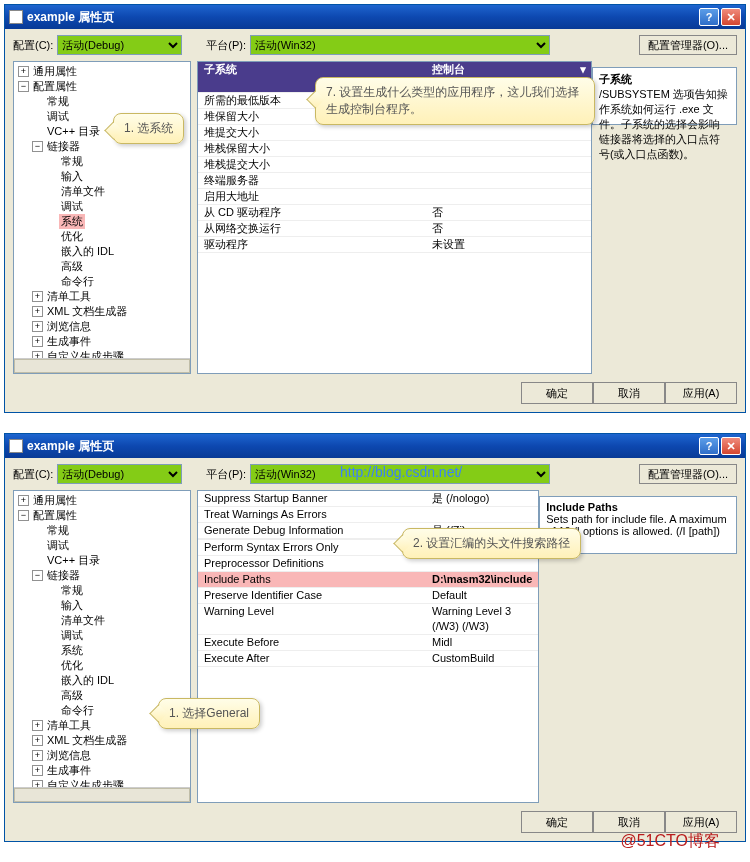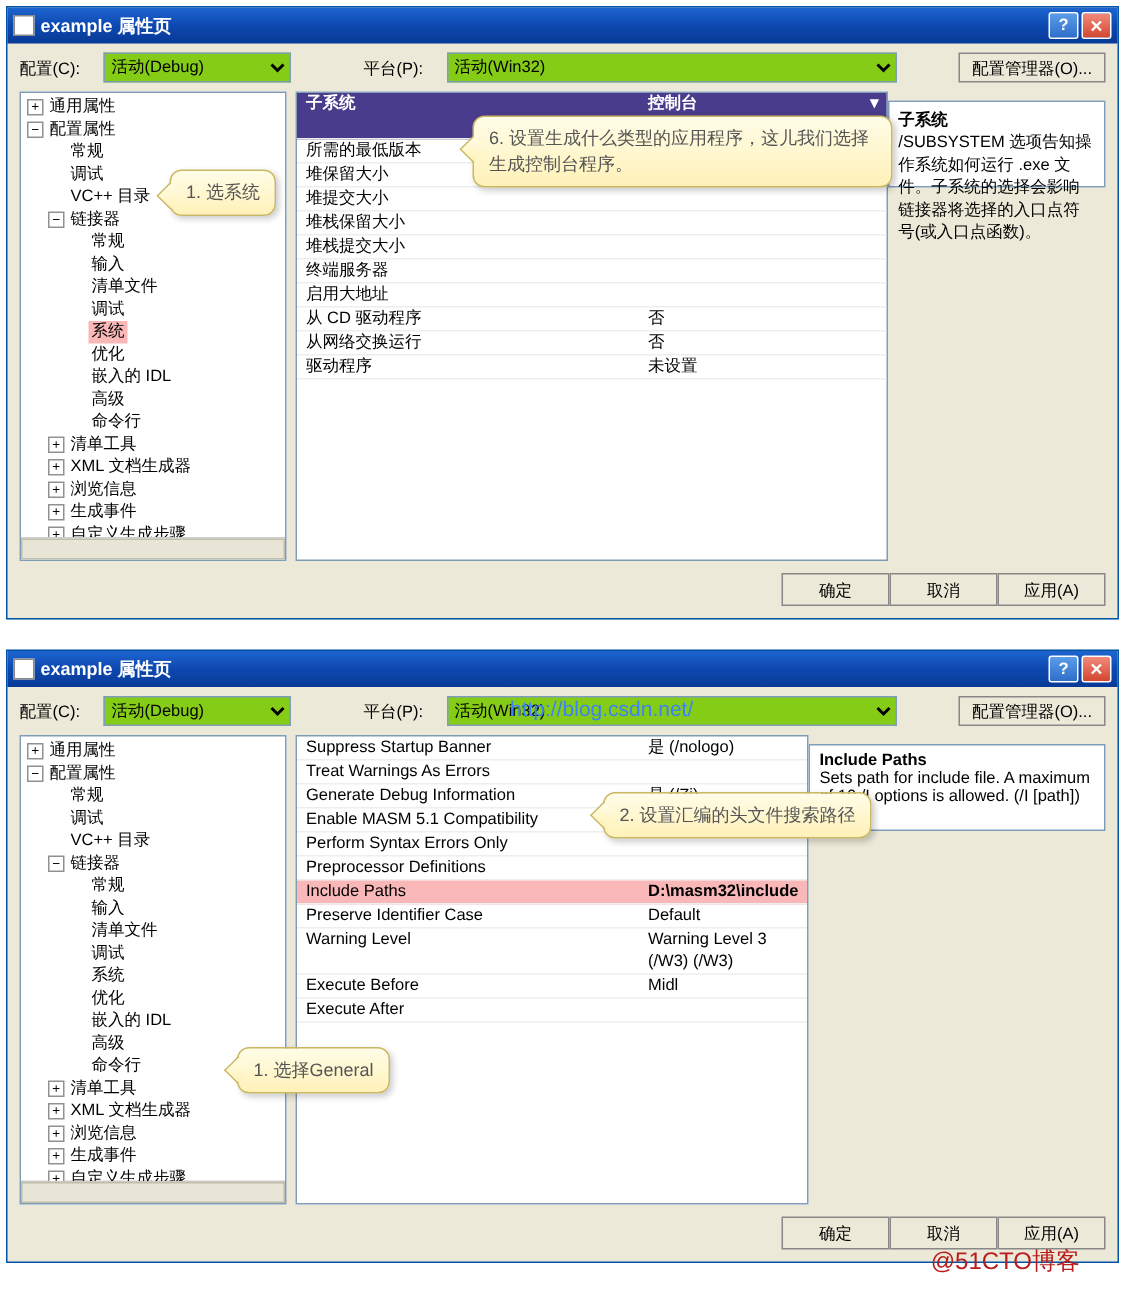--- a/index.html
+++ b/index.html
@@ -4,21 +4,21 @@
 <style>
 * { margin:0; padding:0; box-sizing:border-box; font-family:"Microsoft YaHei","SimSun",Tahoma,sans-serif; font-size:11px; }
 body { background:#fff; padding:4px; }
 .dialog { border:1px solid #0053a6; margin-bottom:20px; background:#ece9d8; width:742px; }
 .titlebar { background:linear-gradient(to bottom,#1e65cf 0%,#0d48b0 50%,#083a96 100%); color:#fff; display:flex; align-items:center; padding:3px 4px; height:24px; }
 .tb-icon { width:14px; height:14px; background:#fff; border:1px solid #888; margin-right:4px; }
 .tb-title { flex:1; font-weight:bold; font-size:12px; }
 .tb-btn { width:20px; height:18px; margin-left:2px; border:1px solid #fff; border-radius:2px; display:flex; align-items:center; justify-content:center; font-weight:bold; font-size:11px; cursor:pointer; }
 .tb-help { background:linear-gradient(#5b9de8,#2f6ec9); color:#fff; }
 .tb-close { background:linear-gradient(#f08b7c,#d4462f); color:#fff; }
-.toprow { display:flex; align-items:center; padding:6px 8px; gap:16px; }
+.toprow { display:flex; align-items:center; padding:6px 8px; gap:4px; }
 .toprow label { white-space:nowrap; }
 .toprow select { font-size:11px; height:20px; border:1px solid #7f9db9; background:#84cc16; }
 .sel-config { width:125px; }
 .sel-platform { width:300px; }
 .spacer { flex:1; }
 .cfgmgr { height:20px; padding:0 8px; background:#ece9d8; border:1px solid #888; cursor:pointer; }
 .body { display:flex; padding:0 8px; gap:6px; }
 .tree-wrap { width:178px; border:1px solid #7f9db9; background:#fff; overflow:hidden; position:relative; }
 .tree { padding:2px 2px 0 2px; overflow:auto; }
 .tree-scroll { display:flex; border-top:1px solid #ccc; }
@@ -260,21 +260,21 @@
         <div>/SUBSYSTEM 选项告知操作系统如何运行 .exe 文件。子系统的选择会影响链接器将选择的入口点符号(或入口点函数)。</div>
       </div>
     </div>
   </div>
   <div class="btns">
     <button class="btn">确定</button>
     <button class="btn">取消</button>
     <button class="btn">应用(A)</button>
   </div>
   <div class="callout co1">1. 选系统</div>
-  <div class="callout co2">6. 设置生成什么类型的应用程序，这儿我们选择生成控制台程序。</div>
+  <div class="callout co2">7. 设置生成什么类型的应用程序，这儿我们选择生成控制台程序。</div>
 </div>
 
 <div class="dialog" style="position:relative;">
   <div class="titlebar">
     <div class="tb-icon"></div>
     <div class="tb-title">example 属性页</div>
     <div class="tb-btn tb-help">?</div>
     <div class="tb-btn tb-close">✕</div>
   </div>
   <div class="toprow">
@@ -427,21 +427,20 @@
           </div>
         <div class="grow">
             <div class="gkey">Treat Warnings As Errors</div>
             <div class="gval"></div>
           </div>
         <div class="grow">
             <div class="gkey">Generate Debug Information</div>
             <div class="gval">是 (/Zi)</div>
           </div>
         <div class="grow">
-            <div class="gkey">Enable MASM 5.1 Compatibility</div>
             <div class="gval"></div>
           </div>
         <div class="grow">
             <div class="gkey">Perform Syntax Errors Only</div>
             <div class="gval"></div>
           </div>
         <div class="grow">
             <div class="gkey">Preprocessor Definitions</div>
             <div class="gval"></div>
           </div>
@@ -456,20 +455,21 @@
         <div class="grow">
             <div class="gkey">Warning Level</div>
             <div class="gval">Warning Level 3 (/W3) (/W3)</div>
           </div>
         <div class="grow">
             <div class="gkey">Execute Before</div>
             <div class="gval">Midl</div>
           </div>
         <div class="grow">
             <div class="gkey">Execute After</div>
+            <div class="gval">CustomBuild</div>
           </div>
       </div>
       <div class="desc">
         <div class="dtitle">Include Paths</div>
         <div>Sets path for include file. A maximum of 10 /I options is allowed.     (/I [path])</div>
       </div>
     </div>
   </div>
   <div class="btns">
     <button class="btn">确定</button>

